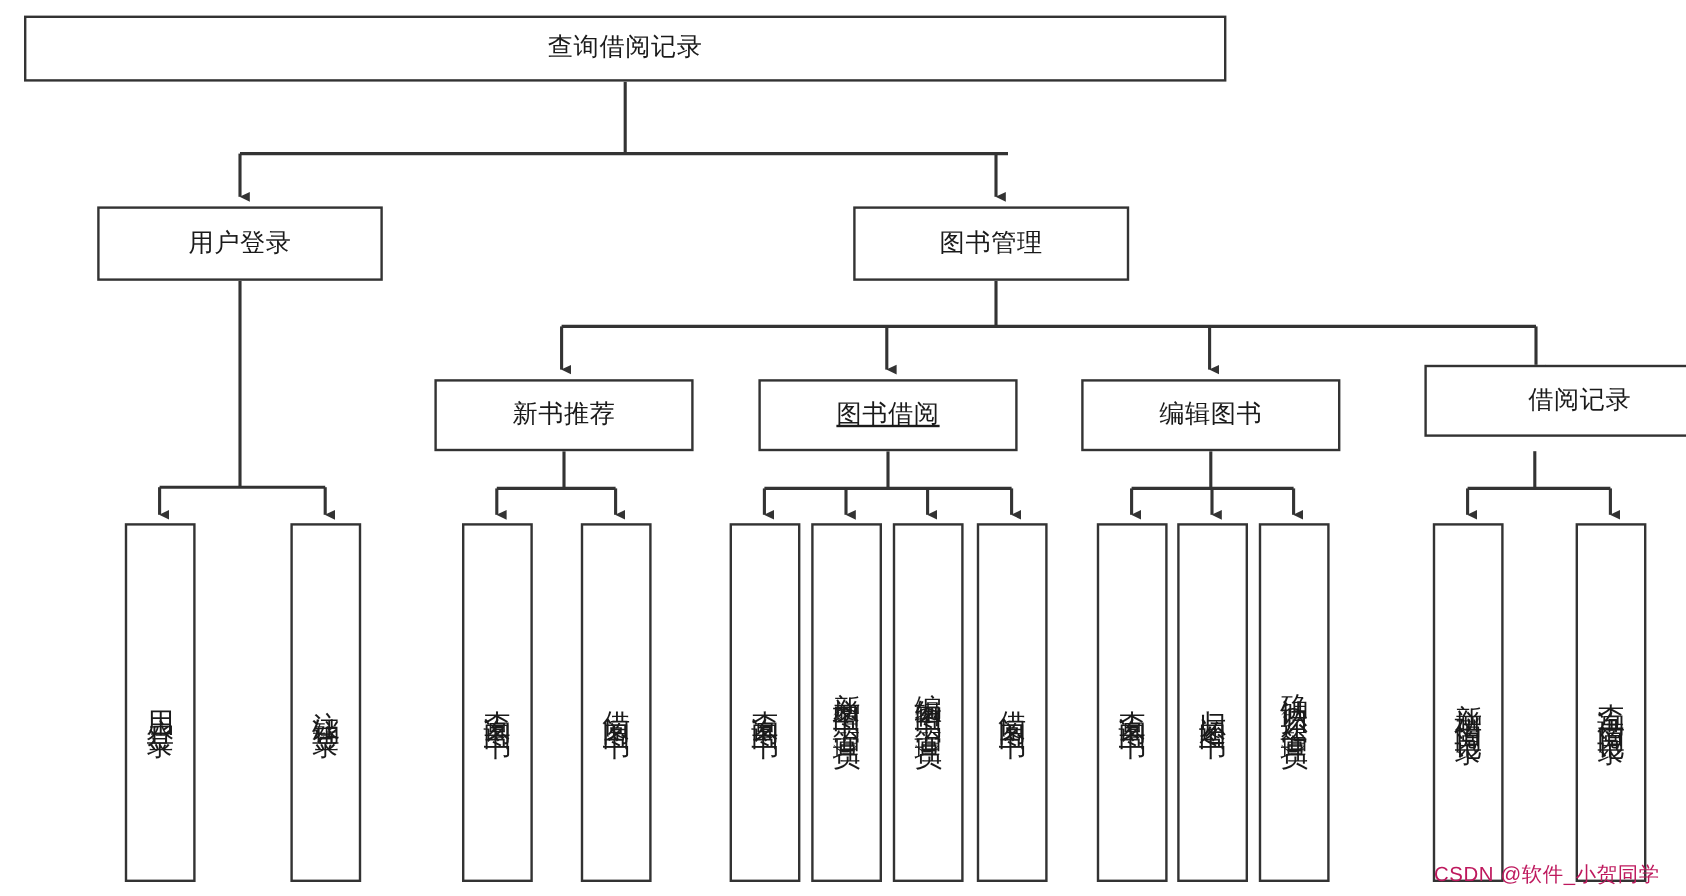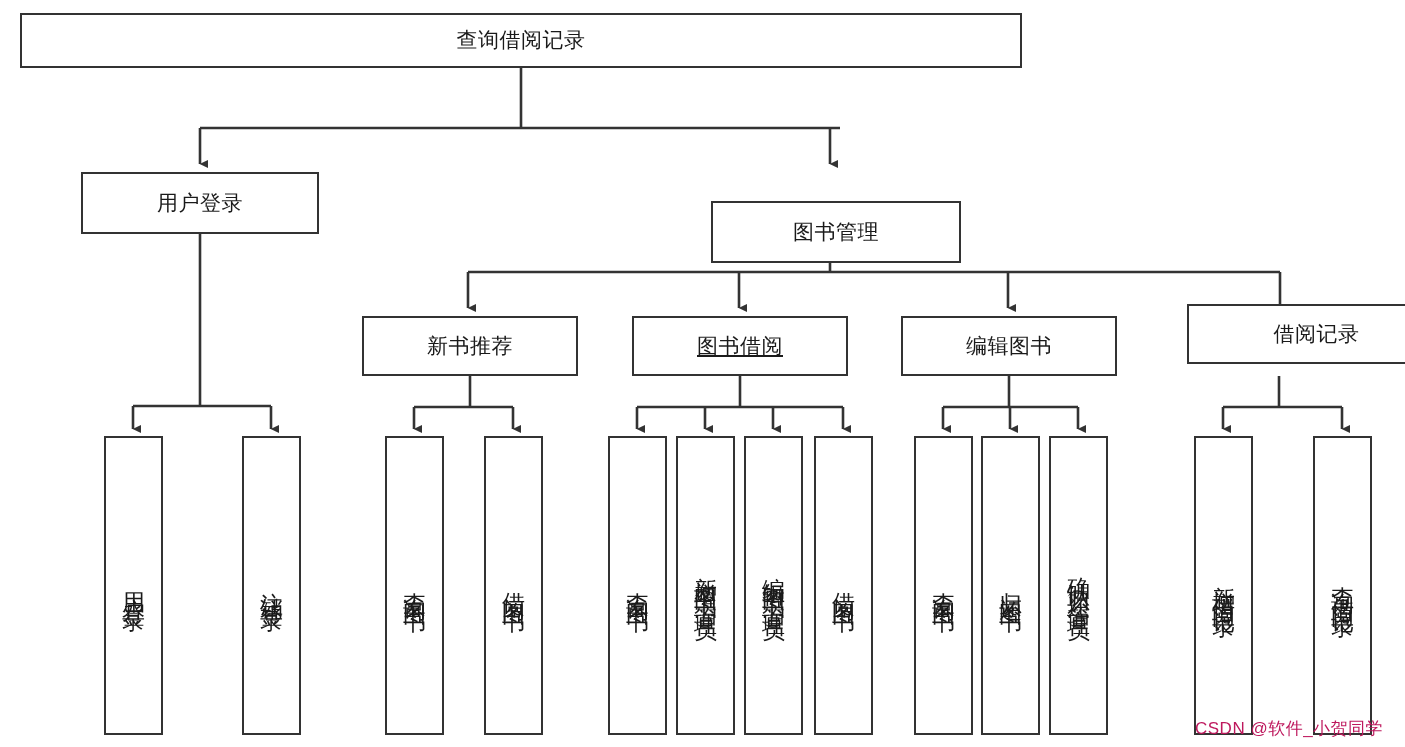--- a/index.html
+++ b/index.html
@@ -128,21 +128,21 @@
   </svg>
 
   <div class="node root horizontal" style="left:20px; top:13px; width:1002px; height:55px;">
     <span class="node-label">查询借阅记录</span>
   </div>
 
   <div class="node horizontal" style="left:81px; top:172px; width:238px; height:62px;">
     <span class="node-label">用户登录</span>
   </div>
 
-  <div class="node horizontal" style="left:711px; top:172px; width:250px; height:62px;margin-top:29px;">
+  <div class="node horizontal" style="left:711px; top:172px; width:230px; height:62px;">
     <span class="node-label">图书管理</span>
   </div>
 
   <div class="node horizontal" style="left:362px; top:316px; width:216px; height:60px;">
     <span class="node-label">新书推荐</span>
   </div>
 
   <div class="node horizontal" style="left:632px; top:316px; width:216px; height:60px;text-decoration:underline;">
     <span class="node-label">图书借阅</span>
   </div>

